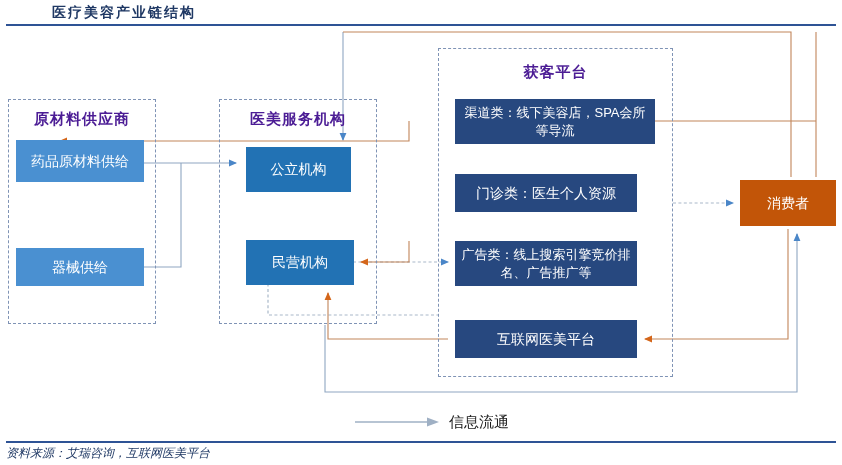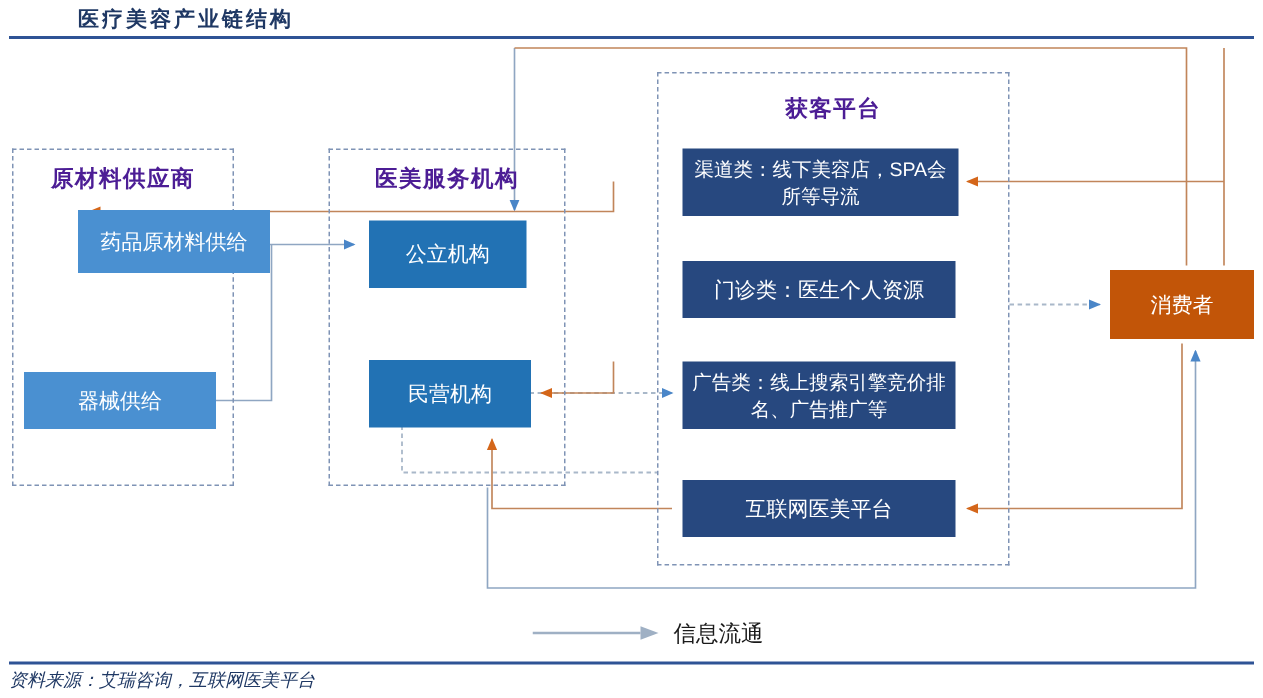--- a/index.html
+++ b/index.html
@@ -192,25 +192,25 @@
       </div>
       <div class="panel" style="left: 219px; top: 99px; width: 158px; height: 225px;">
         <div class="panel-title" style="top: 10px;">医美服务机构</div>
       </div>
       <div class="panel" style="left: 438px; top: 48px; width: 235px; height: 329px;">
         <div class="panel-title" style="top: 14px;">获客平台</div>
       </div>
     </div>
 
   <div id="nodes">
-      <div class="node light" style="left: 16px; top: 140px; width: 128px; height: 42px; margin-left: 36px;">药品原材料供给</div>
+      <div class="node light" style="left: 16px; top: 140px; width: 128px; height: 42px;">药品原材料供给</div>
       <div class="node light" style="left: 16px; top: 248px; width: 128px; height: 38px;">器械供给</div>
       <div class="node medium" style="left: 246px; top: 147px; width: 105px; height: 45px;">公立机构</div>
       <div class="node medium" style="left: 246px; top: 240px; width: 108px; height: 45px;">民营机构</div>
-      <div class="node dark small" style="left: 455px; top: 99px; width: 184px; height: 45px;">渠道类：线下美容店，SPA会所等导流</div>
+      <div class="node dark small" style="left: 455px; top: 99px; width: 200px; height: 45px;">渠道类：线下美容店，SPA会所等导流</div>
       <div class="node dark" style="left: 455px; top: 174px; width: 182px; height: 38px;">门诊类：医生个人资源</div>
       <div class="node dark small" style="left: 455px; top: 241px; width: 182px; height: 45px;">广告类：线上搜索引擎竞价排名、广告推广等</div>
       <div class="node dark" style="left: 455px; top: 320px; width: 182px; height: 38px;">互联网医美平台</div>
       <div class="node orange" style="left: 740px; top: 180px; width: 96px; height: 46px;">消费者</div>
     </div>
 
   <div class="legend-row" id="legend">
       <div class="legend-item" style="left: 355px;">
         <svg width="86" height="12" viewBox="0 0 86 12">
           <line x1="0" y1="6" x2="72" y2="6" stroke="#9fb0c4" stroke-width="1.6"></line>

